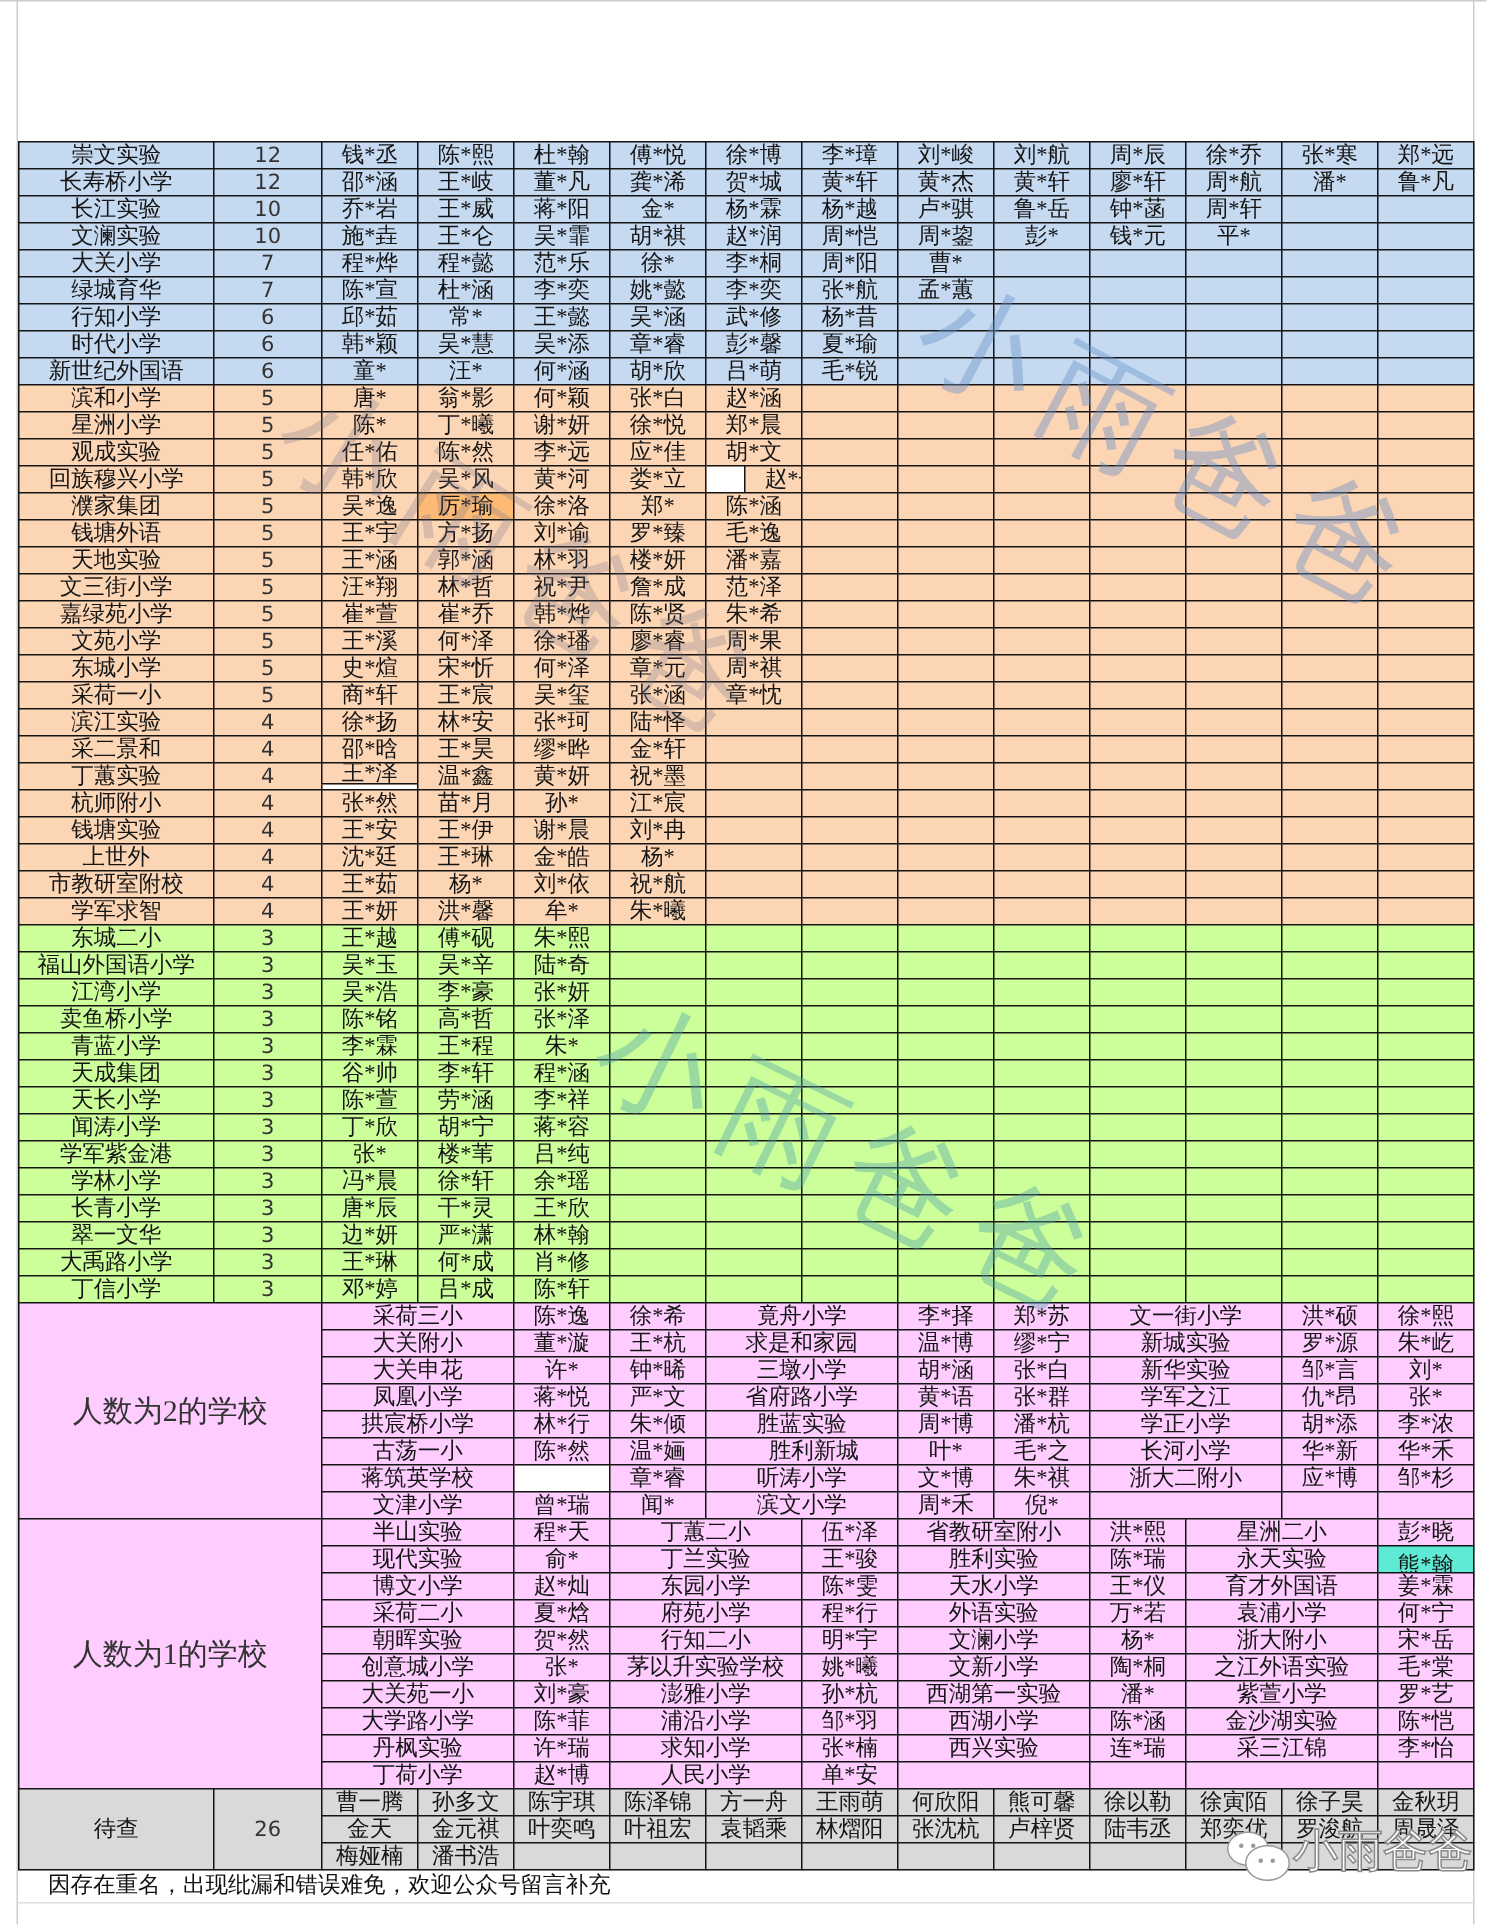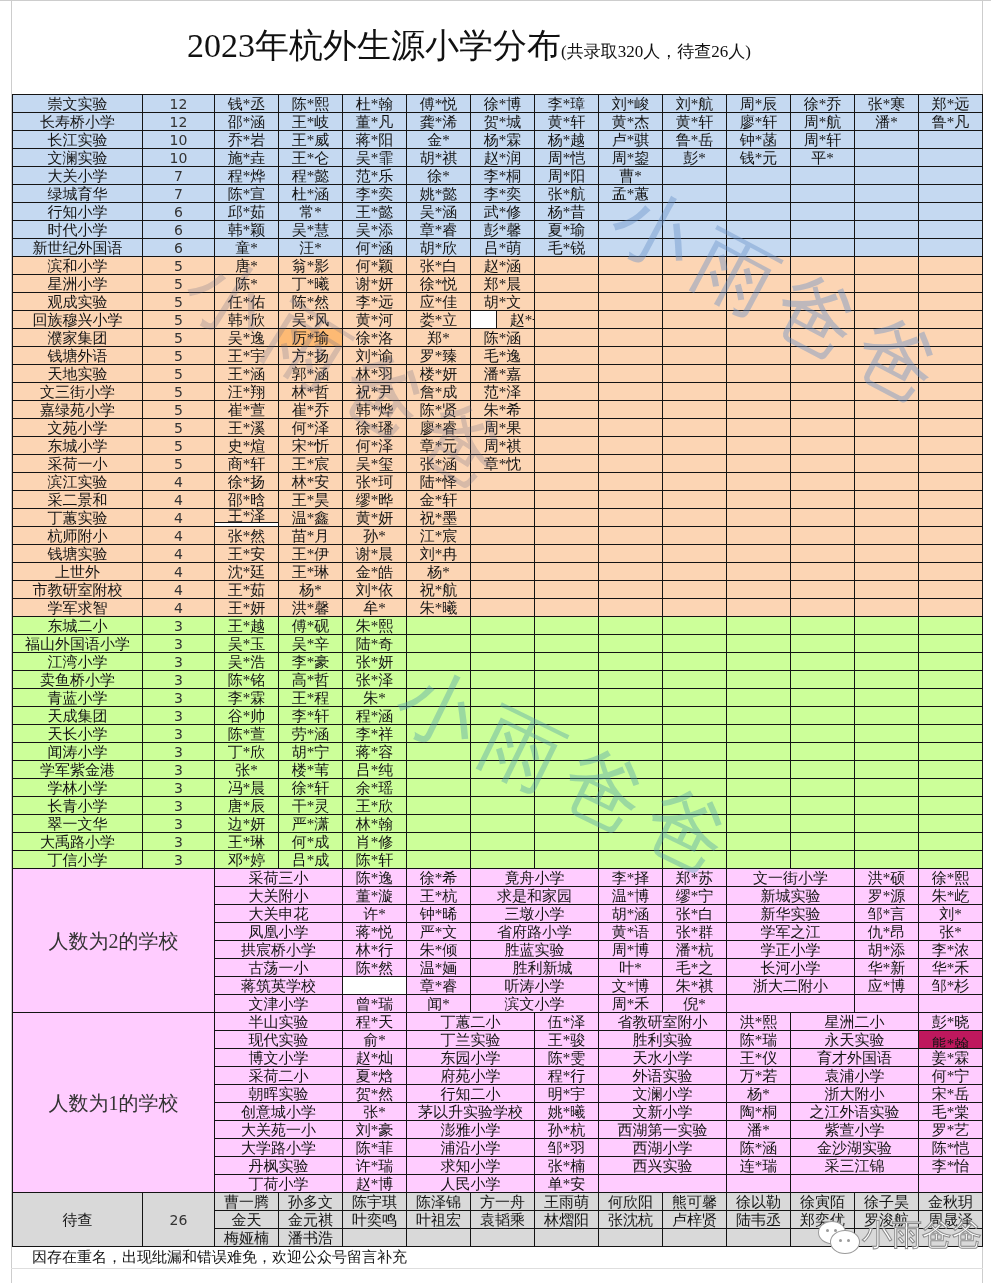--- a/index.html
+++ b/index.html
@@ -25,23 +25,20 @@
 </style>
 </head>
 <body>
 
 <div id="sheet">
   <div class="frame" style="left:0;top:0;width:991px;height:1px;"></div>
   <div class="frame" style="left:11px;top:0;width:1px;height:1283px;"></div>
   <div class="frame" style="left:982px;top:0;width:1px;height:1283px;"></div>
   <div class="frame" style="left:11px;top:1268px;width:972px;height:1px;background:#dedede;"></div>
 
-  <div class="title">
-    <span>2023年杭外生源小学分布</span><span class="sub">(共录取320人，待查26人)</span>
-  </div>
 
 
   <div id="table-body">
       <div class="grp">
         <div class="cell" style="left: 12px; top: 94px; width: 131px; height: 19px; background: rgb(197, 217, 241); border-color: rgb(20, 20, 20);">崇文实验</div>
         <div class="cell count" style="left: 142px; top: 94px; width: 73px; height: 19px; background: rgb(197, 217, 241); border-color: rgb(20, 20, 20);">12</div>
         <div class="cell" style="left: 214px; top: 94px; width: 65px; height: 19px; background: rgb(197, 217, 241); border-color: rgb(20, 20, 20);">钱*丞</div>
         <div class="cell" style="left: 278px; top: 94px; width: 65px; height: 19px; background: rgb(197, 217, 241); border-color: rgb(20, 20, 20);">陈*熙</div>
         <div class="cell" style="left: 342px; top: 94px; width: 65px; height: 19px; background: rgb(197, 217, 241); border-color: rgb(20, 20, 20);">杜*翰</div>
         <div class="cell" style="left: 406px; top: 94px; width: 65px; height: 19px; background: rgb(197, 217, 241); border-color: rgb(20, 20, 20);">傅*悦</div>
@@ -731,21 +728,21 @@
         <div class="cell" style="left: 726px; top: 1012px; width: 65px; height: 19px; background: rgb(255, 204, 255); border-color: rgb(20, 20, 20);">洪*熙</div>
         <div class="cell" style="left: 790px; top: 1012px; width: 129px; height: 19px; background: rgb(255, 204, 255); border-color: rgb(20, 20, 20);">星洲二小</div>
         <div class="cell" style="left: 918px; top: 1012px; width: 65px; height: 19px; background: rgb(255, 204, 255); border-color: rgb(20, 20, 20);">彭*晓</div>
         <div class="cell" style="left: 214px; top: 1030px; width: 129px; height: 19px; background: rgb(255, 204, 255); border-color: rgb(20, 20, 20);">现代实验</div>
         <div class="cell" style="left: 342px; top: 1030px; width: 65px; height: 19px; background: rgb(255, 204, 255); border-color: rgb(20, 20, 20);">俞*</div>
         <div class="cell" style="left: 406px; top: 1030px; width: 129px; height: 19px; background: rgb(255, 204, 255); border-color: rgb(20, 20, 20);">丁兰实验</div>
         <div class="cell" style="left: 534px; top: 1030px; width: 65px; height: 19px; background: rgb(255, 204, 255); border-color: rgb(20, 20, 20);">王*骏</div>
         <div class="cell" style="left: 598px; top: 1030px; width: 129px; height: 19px; background: rgb(255, 204, 255); border-color: rgb(20, 20, 20);">胜利实验</div>
         <div class="cell" style="left: 726px; top: 1030px; width: 65px; height: 19px; background: rgb(255, 204, 255); border-color: rgb(20, 20, 20);">陈*瑞</div>
         <div class="cell" style="left: 790px; top: 1030px; width: 129px; height: 19px; background: rgb(255, 204, 255); border-color: rgb(20, 20, 20);">永天实验</div>
-        <div class="cell" style="left: 918px; top: 1030px; width: 65px; height: 28px; background: #be185d; border-color: rgb(20, 20, 20);">熊*翰</div>
+        <div class="cell" style="left: 918px; top: 1030px; width: 65px; height: 28px; background: #5eead4; border-color: rgb(20, 20, 20);">熊*翰</div>
         <div class="cell" style="left: 214px; top: 1048px; width: 129px; height: 19px; background: rgb(255, 204, 255); border-color: rgb(20, 20, 20);">博文小学</div>
         <div class="cell" style="left: 342px; top: 1048px; width: 65px; height: 19px; background: rgb(255, 204, 255); border-color: rgb(20, 20, 20);">赵*灿</div>
         <div class="cell" style="left: 406px; top: 1048px; width: 129px; height: 19px; background: rgb(255, 204, 255); border-color: rgb(20, 20, 20);">东园小学</div>
         <div class="cell" style="left: 534px; top: 1048px; width: 65px; height: 19px; background: rgb(255, 204, 255); border-color: rgb(20, 20, 20);">陈*雯</div>
         <div class="cell" style="left: 598px; top: 1048px; width: 129px; height: 19px; background: rgb(255, 204, 255); border-color: rgb(20, 20, 20);">天水小学</div>
         <div class="cell" style="left: 726px; top: 1048px; width: 65px; height: 19px; background: rgb(255, 204, 255); border-color: rgb(20, 20, 20);">王*仪</div>
         <div class="cell" style="left: 790px; top: 1048px; width: 129px; height: 19px; background: rgb(255, 204, 255); border-color: rgb(20, 20, 20);">育才外国语</div>
         <div class="cell" style="left: 918px; top: 1048px; width: 65px; height: 19px; background: rgb(255, 204, 255); border-color: rgb(20, 20, 20);">姜*霖</div>
         <div class="cell" style="left: 214px; top: 1066px; width: 129px; height: 19px; background: rgb(255, 204, 255); border-color: rgb(20, 20, 20);">采荷二小</div>
         <div class="cell" style="left: 342px; top: 1066px; width: 65px; height: 19px; background: rgb(255, 204, 255); border-color: rgb(20, 20, 20);">夏*焓</div>

